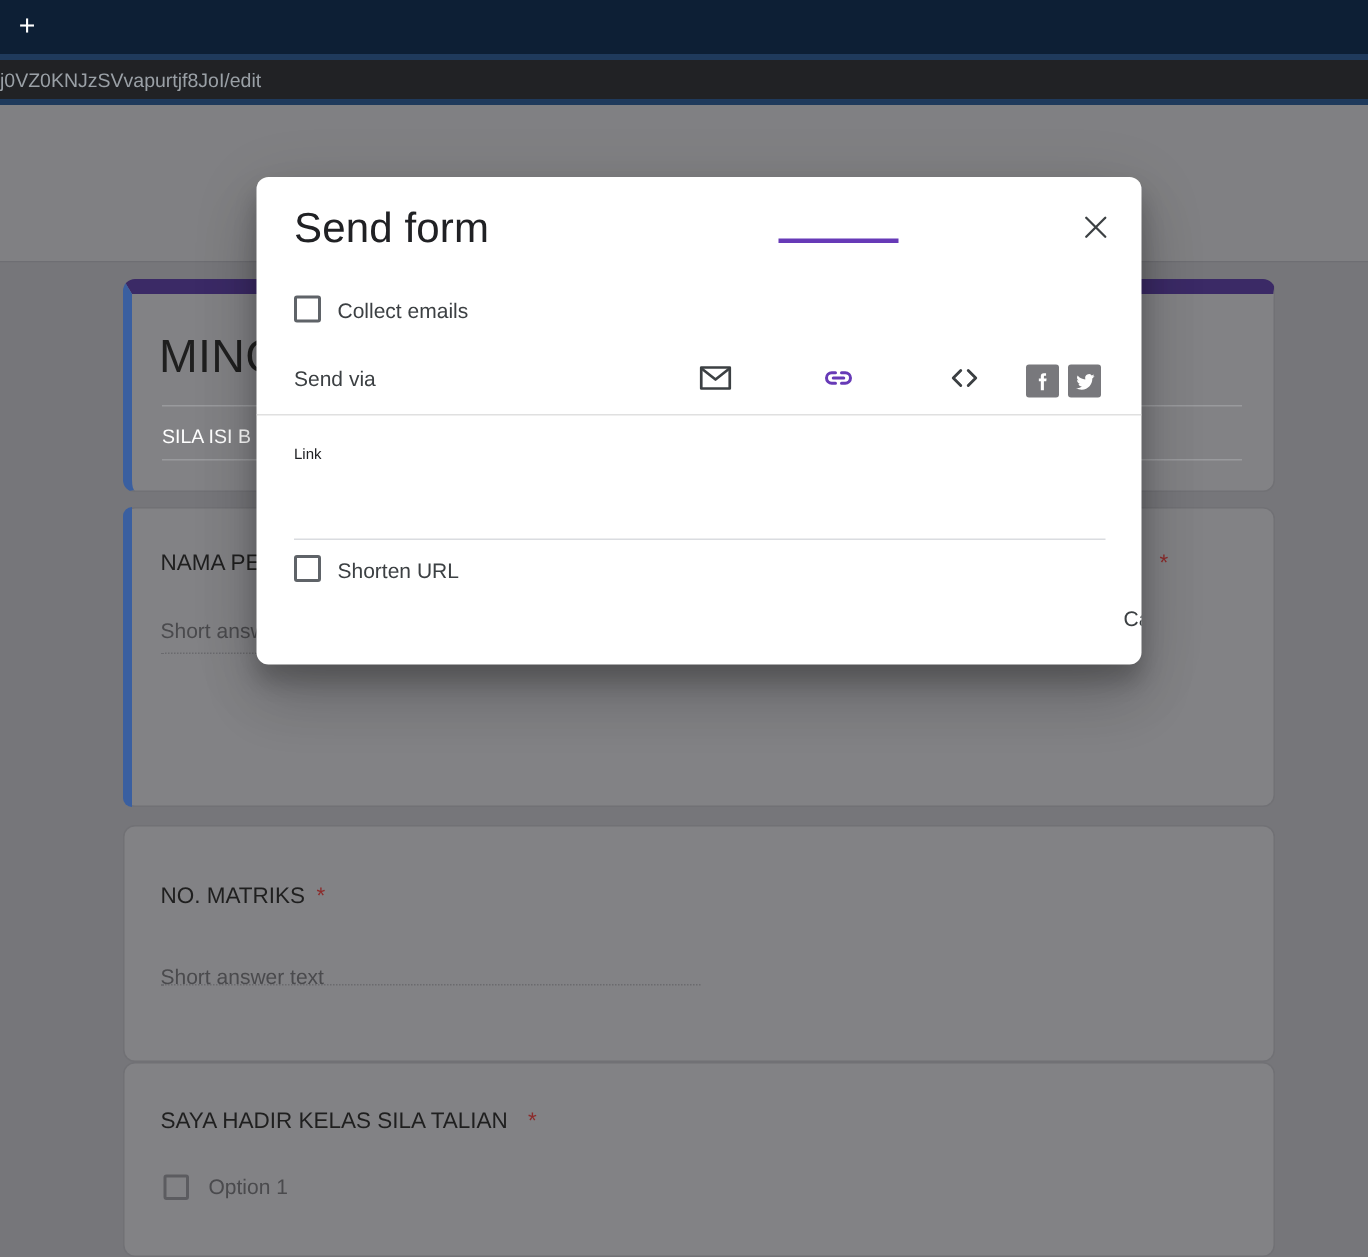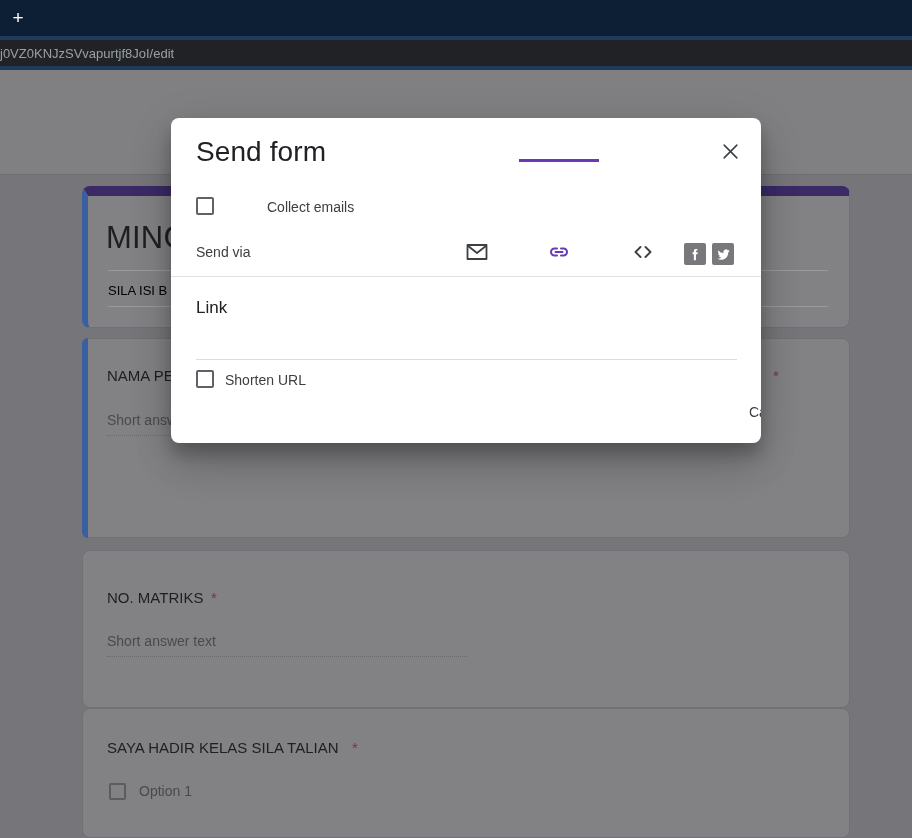--- a/index.html
+++ b/index.html
@@ -72,21 +72,21 @@
     border-radius: 8px;
     overflow: hidden;
   }
   #form-title-text {
     position: absolute; left: 18px; top: 24px;
     font-size: 31px; color: #1f1f1f; font-weight: 400;
     letter-spacing: .2px; white-space: nowrap;
   }
   #form-desc-text {
     position: absolute; left: 20px; top: 87px;
-    font-size: 13px; color: #000000; white-space: nowrap;
+    font-size: 13px; color: #ffffff; white-space: nowrap;
   }
   #form-title-rule {
     position: absolute; left: 20px; top: 74px; width: 720px; height: 1px;
     background: #999a9d;
   }
   #form-desc-rule {
     position: absolute; left: 20px; top: 110px; width: 720px; height: 1px;
     background: #999a9d;
   }
 
@@ -153,21 +153,21 @@
     background: #fff;
     cursor: pointer;
   }
   .mat-checkbox-label {
     position: absolute;
     font-size: 14px; color: #3c4043;
     cursor: pointer; white-space: nowrap;
   }
 
   #collect-emails-box { left: 25px; top: 79px; }
-  #collect-emails-label { left: 54px; top: 80px; line-height: 18px; margin-left: 42px; }
+  #collect-emails-label { left: 54px; top: 80px; line-height: 18px; }
 
   #sendvia-row {
     position: absolute; left: 0; top: 114px; width: 590px; height: 44px;
   }
   #sendvia-label {
     position: absolute; left: 25px; top: 12px;
     font-size: 14px; color: #3c4043; white-space: nowrap;
   }
   .sendvia-tab {
     position: absolute; top: 0; width: 80px; height: 44px;
@@ -196,21 +196,21 @@
     display: flex; align-items: center; justify-content: center;
     color: #ffffff;
     cursor: pointer;
   }
   #social-facebook { left: 513px; }
   #social-twitter  { left: 541px; }
   .social-icon svg { width: 15px; height: 15px; }
 
   #link-heading {
     position: absolute; left: 25px; top: 180px;
-    font-size: 17px; color: #202124;
+    font-size: 10px; color: #202124;
   }
   #link-url-field {
     position: absolute; left: 25px; top: 219px;
     width: 541px; height: 22px;
     font-size: 13.5px; color: #3c4043;
     white-space: nowrap; overflow: hidden;
     cursor: text;
   }
   #link-url-underline {
     position: absolute; left: 25px; top: 241px; width: 541px; height: 1px;
@@ -257,21 +257,21 @@
     <div class="q-accent"></div>
     <div class="q-label" style="top:28px;">NAMA PE</div>
     <div class="q-required" style="position:absolute; left:690px; top:28px;">*</div>
     <div class="q-answer" style="top:73px;">Short answ</div>
     <div class="q-answer-rule" style="top:96px;"></div>
   </div>
 
   <div class="form-card" id="card-q2">
     <div class="q-label" style="top:38px;">NO. MATRIKS</div>
     <div class="q-required" style="position:absolute; left:128px; top:38px;">*</div>
-    <div class="q-answer" style="top:82px;">Short answer text</div>
+    <div class="q-answer" style="top:92px;">Short answer text</div>
     <div class="q-answer-rule" style="top:105px;"></div>
   </div>
 
   <div class="form-card" id="card-q3">
     <div class="q-label" style="top:30px;">SAYA HADIR KELAS SILA TALIAN</div>
     <div class="q-required" style="position:absolute; left:269px; top:30px;">*</div>
     <div class="q-option-box" style="left:26px; top:74px;"></div>
     <div class="q-answer" style="left:56px; top:74px; line-height:17px;">Option 1</div>
   </div>
 

